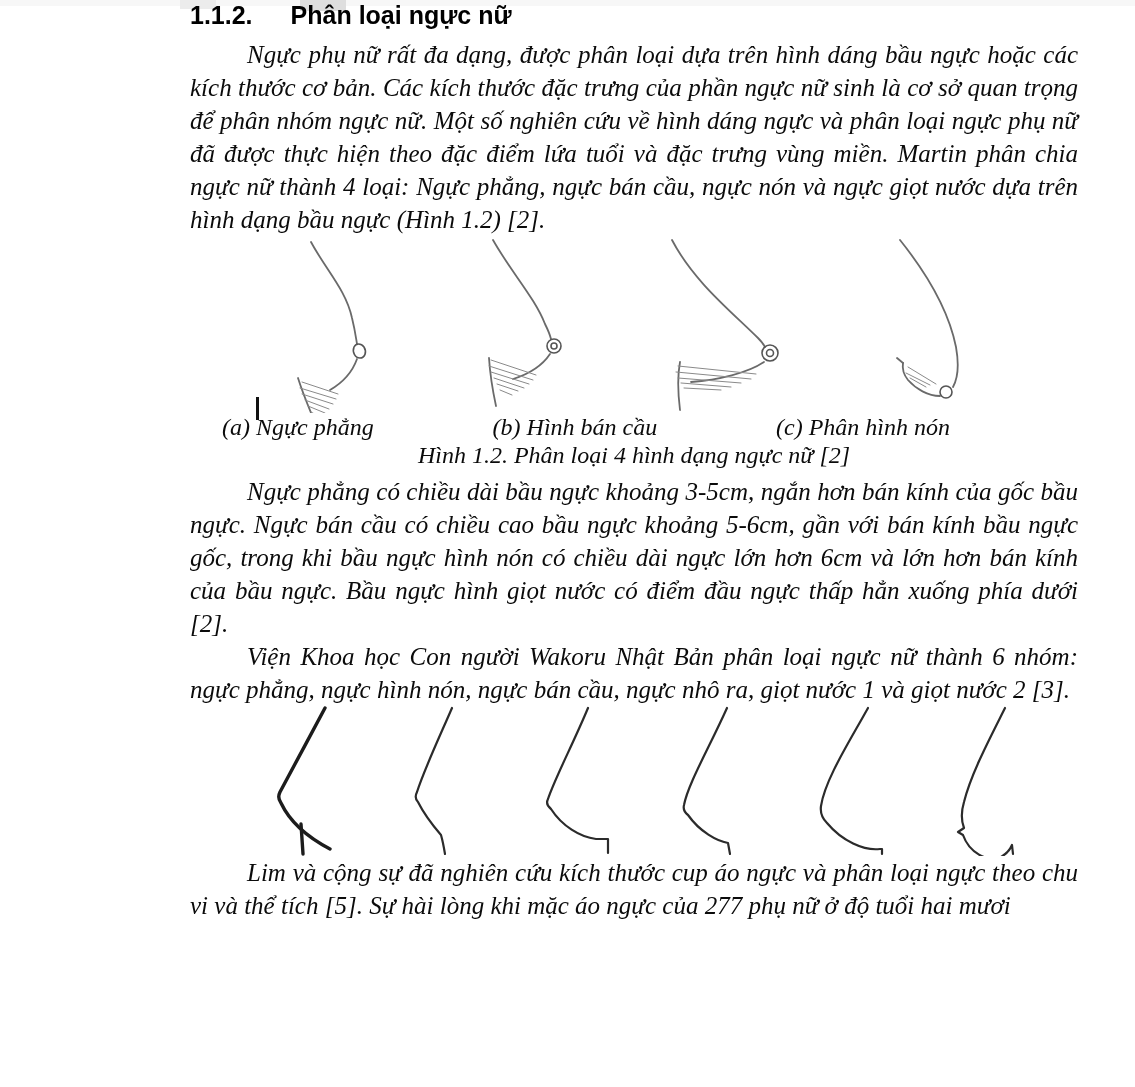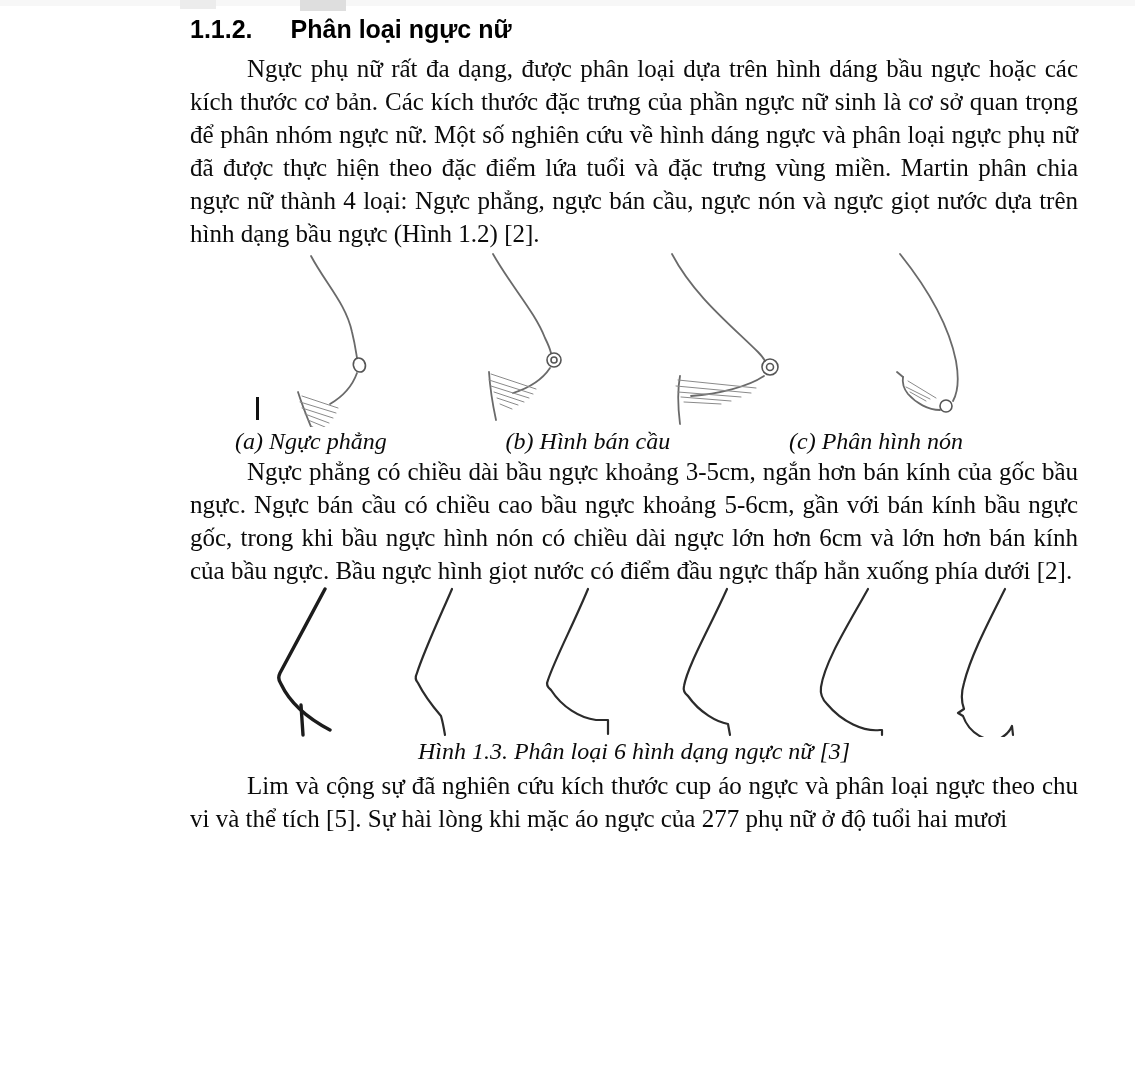--- a/index.html
+++ b/index.html
@@ -12,41 +12,42 @@
     color:#0b0b0b;
   }
   
   .top-strip{position:absolute;left:0;top:0;width:1135px;height:6px;background:#f7f7f7;}
   .top-tab-1{position:absolute;left:180px;top:0;width:36px;height:9px;background:#ececec;}
   .top-tab-2{position:absolute;left:300px;top:0;width:46px;height:11px;background:#dedede;}
 
   .content{position:absolute;left:190px;top:0;width:888px;}
 
   .heading{
-    margin:0;padding-top:14px;height:38px;
+    margin:0;height:38px;
     font-family:"Liberation Sans", sans-serif;
     font-weight:700;font-size:25px;line-height:30px;
     color:#000;
   }
   .heading .num{display:inline-block;margin-right:38px;}
 
   p.body{
     margin:0;
     font-size:25px;line-height:33px;
     text-align:justify;
     text-indent:57px;
+    font-style:italic;
   }
 
   .figure{position:relative;}
   .fig12-art{display:block;margin:2px 0 0 38px;}
   .fig13-art{display:block;margin:0 0 0 62px;}
 
   .fig-labels{
     display:flex;justify-content:space-between;
-    width:728px;margin-left:45px;
+    width:728px;margin-left:32px;
     font-style:italic;font-size:24px;line-height:28px;
     white-space:nowrap;
   }
   .fig-caption{
     text-align:center;
     font-style:italic;font-size:24px;line-height:28px;
     margin:0 0 6px 0;
   }
   .fig13 .fig-caption{margin:0 0 4px 0;}
   .p2{margin-top:22px;}
@@ -125,23 +126,25 @@
           <path class="hatch" d="M58,141 L82,153"></path>
           <path class="hatch" d="M62,146 L78,155"></path>
         </g>
       </svg>
 
       <div class="fig-labels">
         <span>(a) Ngực phẳng</span>
         <span>(b) Hình bán cầu</span>
         <span>(c) Phân hình nón</span>
       </div>
+      <div class="fig-caption">Hình 1.2. Phân loại 4 hình dạng ngực nữ [2]</div>
     </div>
 
     <p class="body p2">Ngực phẳng có chiều dài bầu ngực khoảng 3-5cm, ngắn hơn bán kính của gốc bầu ngực. Ngực bán cầu có chiều cao bầu ngực khoảng 5-6cm,  gần  với bán kính bầu ngực gốc, trong khi bầu ngực hình nón có chiều dài ngực lớn hơn 6cm và lớn hơn bán kính của bầu ngực. Bầu ngực hình giọt nước có điểm đầu ngực thấp hẳn xuống phía dưới [2].</p>
+    <p class="body">Viện Khoa học Con người Wakoru Nhật Bản phân loại ngực nữ thành 6 nhóm: ngực phẳng, ngực hình nón, ngực bán cầu, ngực nhô ra, giọt nước 1 và giọt nước 2 [3].</p>
 
     <div class="figure fig13">
       <svg class="fig13-art" width="780" height="150" viewBox="0 0 780 150" aria-hidden="true">
 
         <g transform="translate(5,-4)">
           <path class="s13-bold" d="M68,6 C54,32 36,66 23,90 C21,94 21,97 24,101 C33,120 52,136 73,147"></path>
           <path class="s13-bold" d="M44,122 L46,152"></path>
         </g>
 
         <g transform="translate(140,-4)">
@@ -157,21 +160,20 @@
         </g>
 
         <g transform="translate(540,-4)">
           <path class="s13" d="M76,6 C56,42 33,78 29,104 C28,111 30,116 35,121 C50,139 72,149 88,147 L90,147 L90,152"></path>
         </g>
 
         <g transform="translate(675,-4)">
           <path class="s13" d="M78,6 C62,38 44,72 37,100 C34,110 34,118 37,126 L31,130 L36,133 C42,150 60,161 74,155 C79,152 83,148 85,143 L86,152"></path>
         </g>
       </svg>
-      <div class="fig-caption">Hình 1.3. Phân loại 6 hình dạng ngực nữ [3]</div>
     </div>
 
     <p class="body">Lim và cộng sự đã nghiên cứu kích thước cup áo ngực và phân loại ngực theo chu vi và thể tích [5]. Sự hài lòng khi mặc áo ngực của 277 phụ nữ ở độ tuổi hai mươi</p>
 
   </div>
 
   <div class="cursor-bar"></div>
 
 </div>
 

